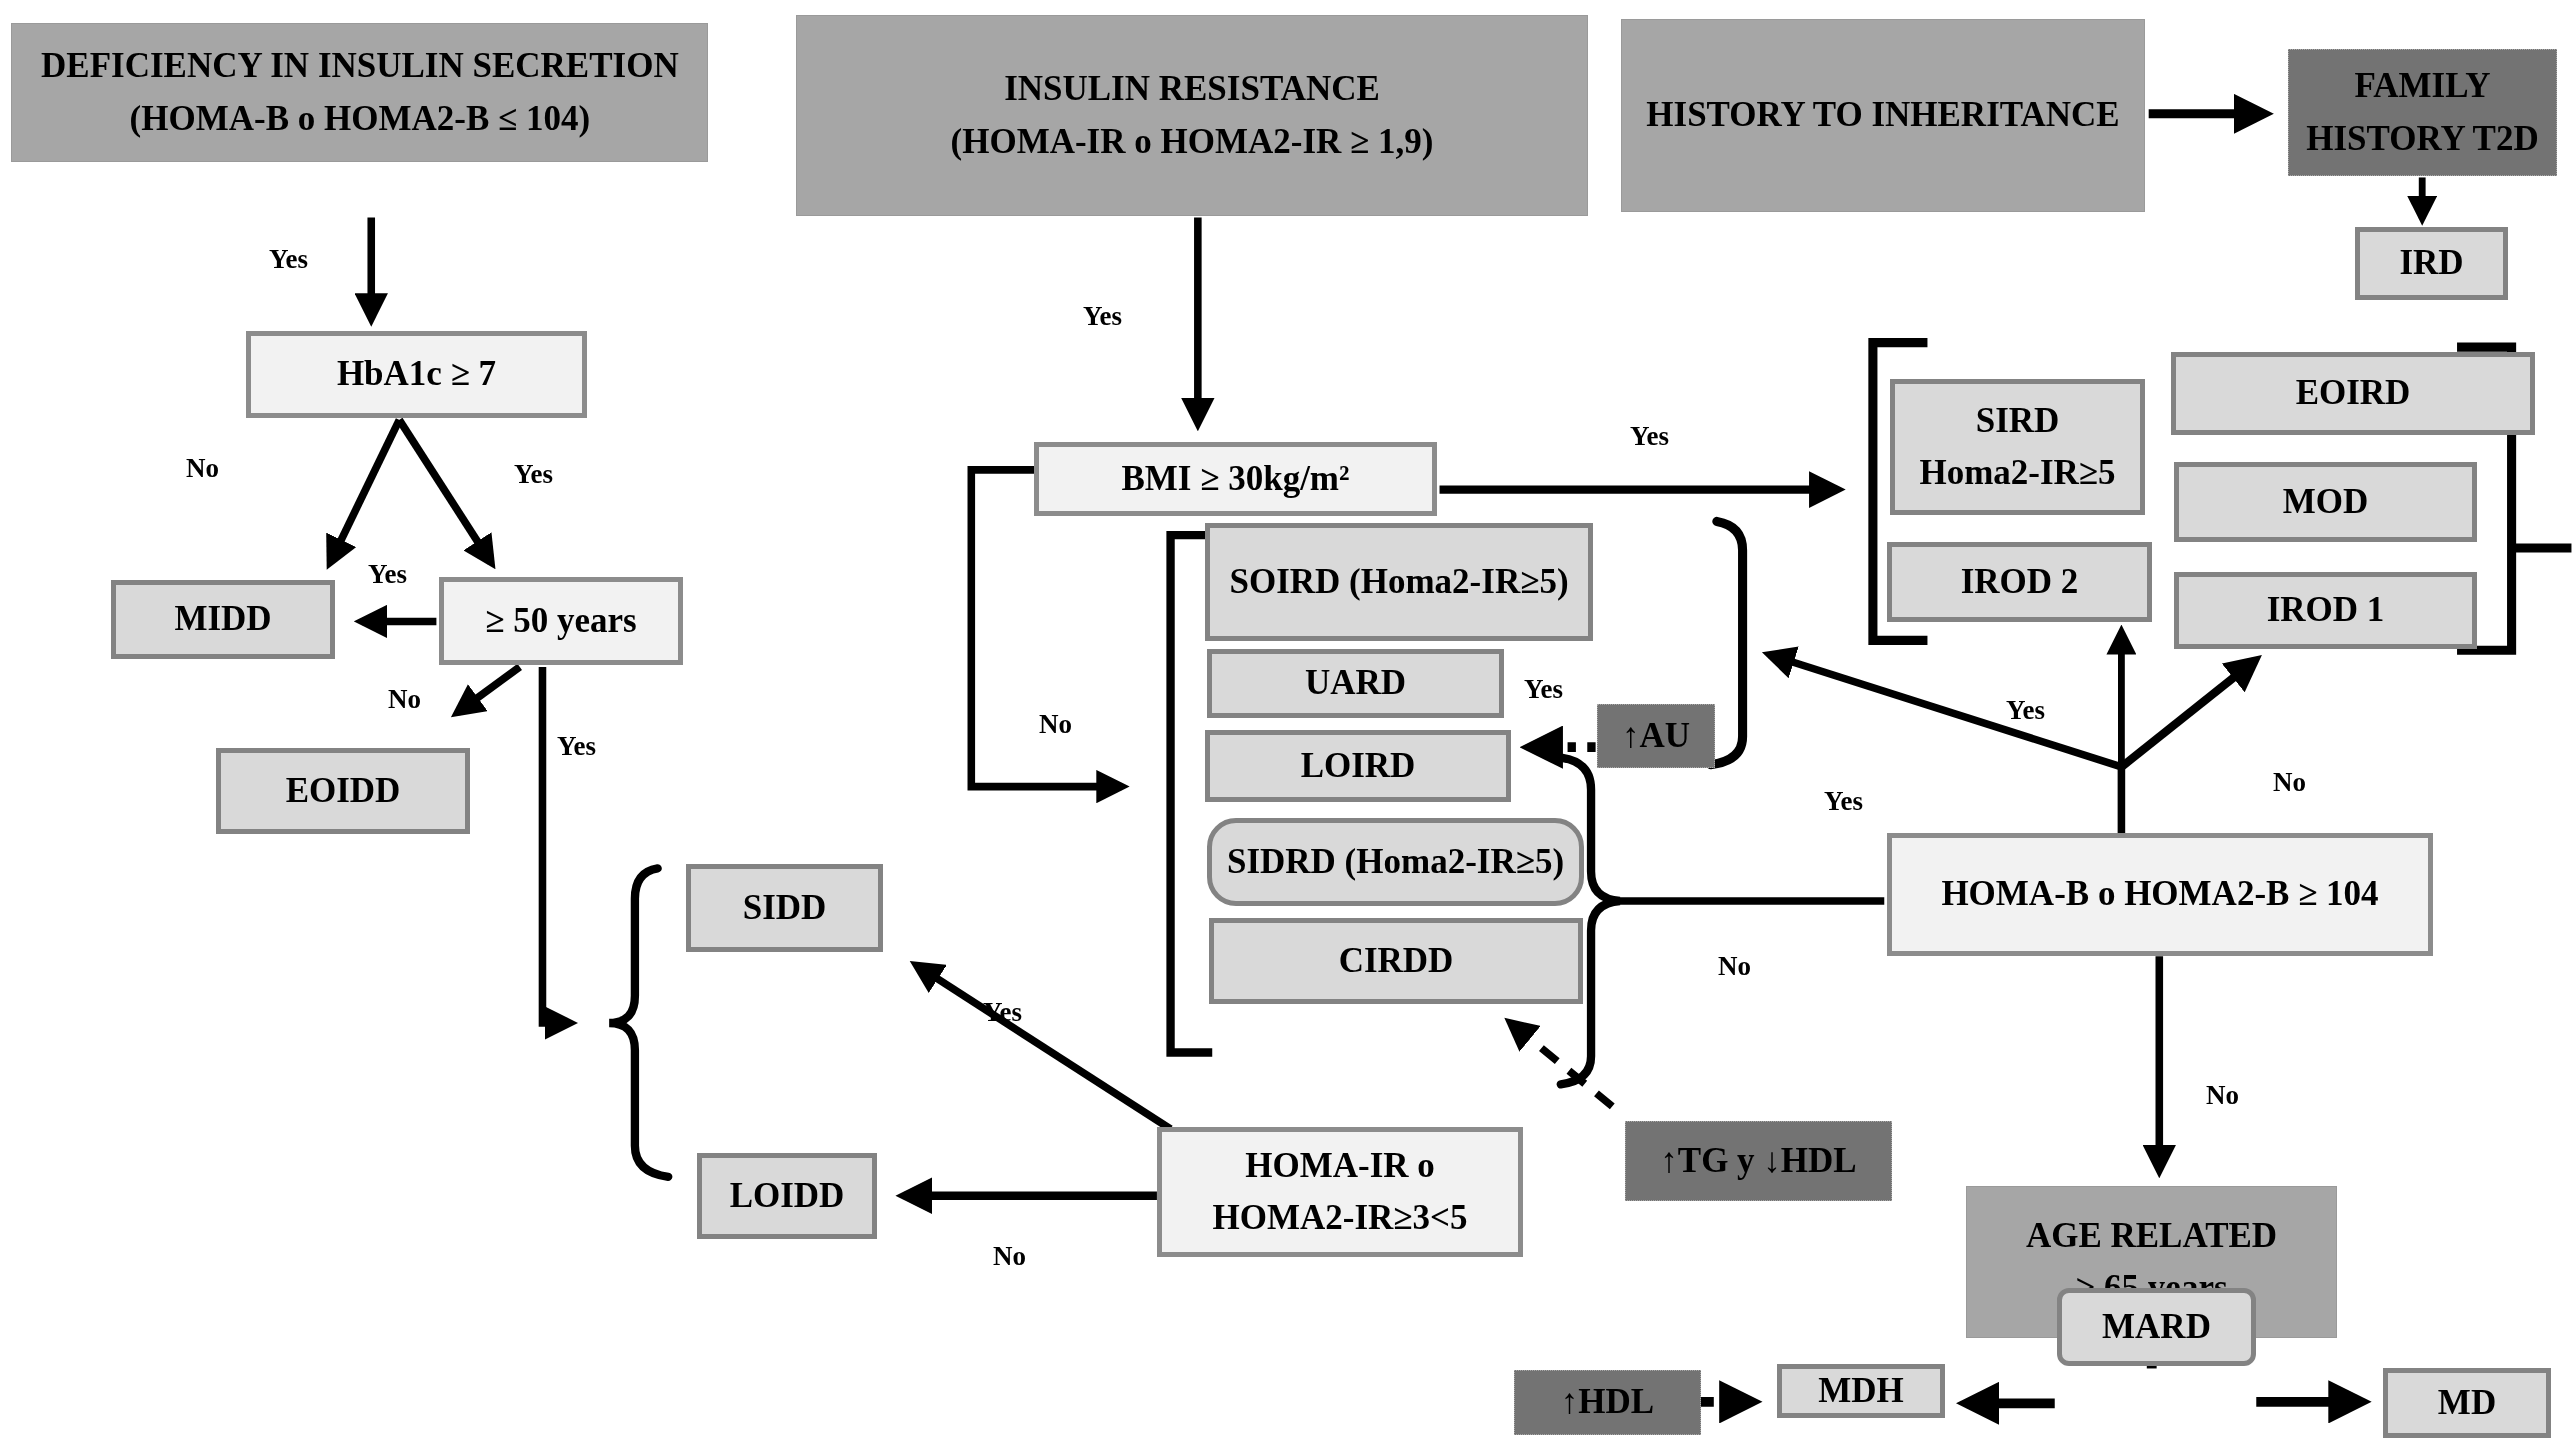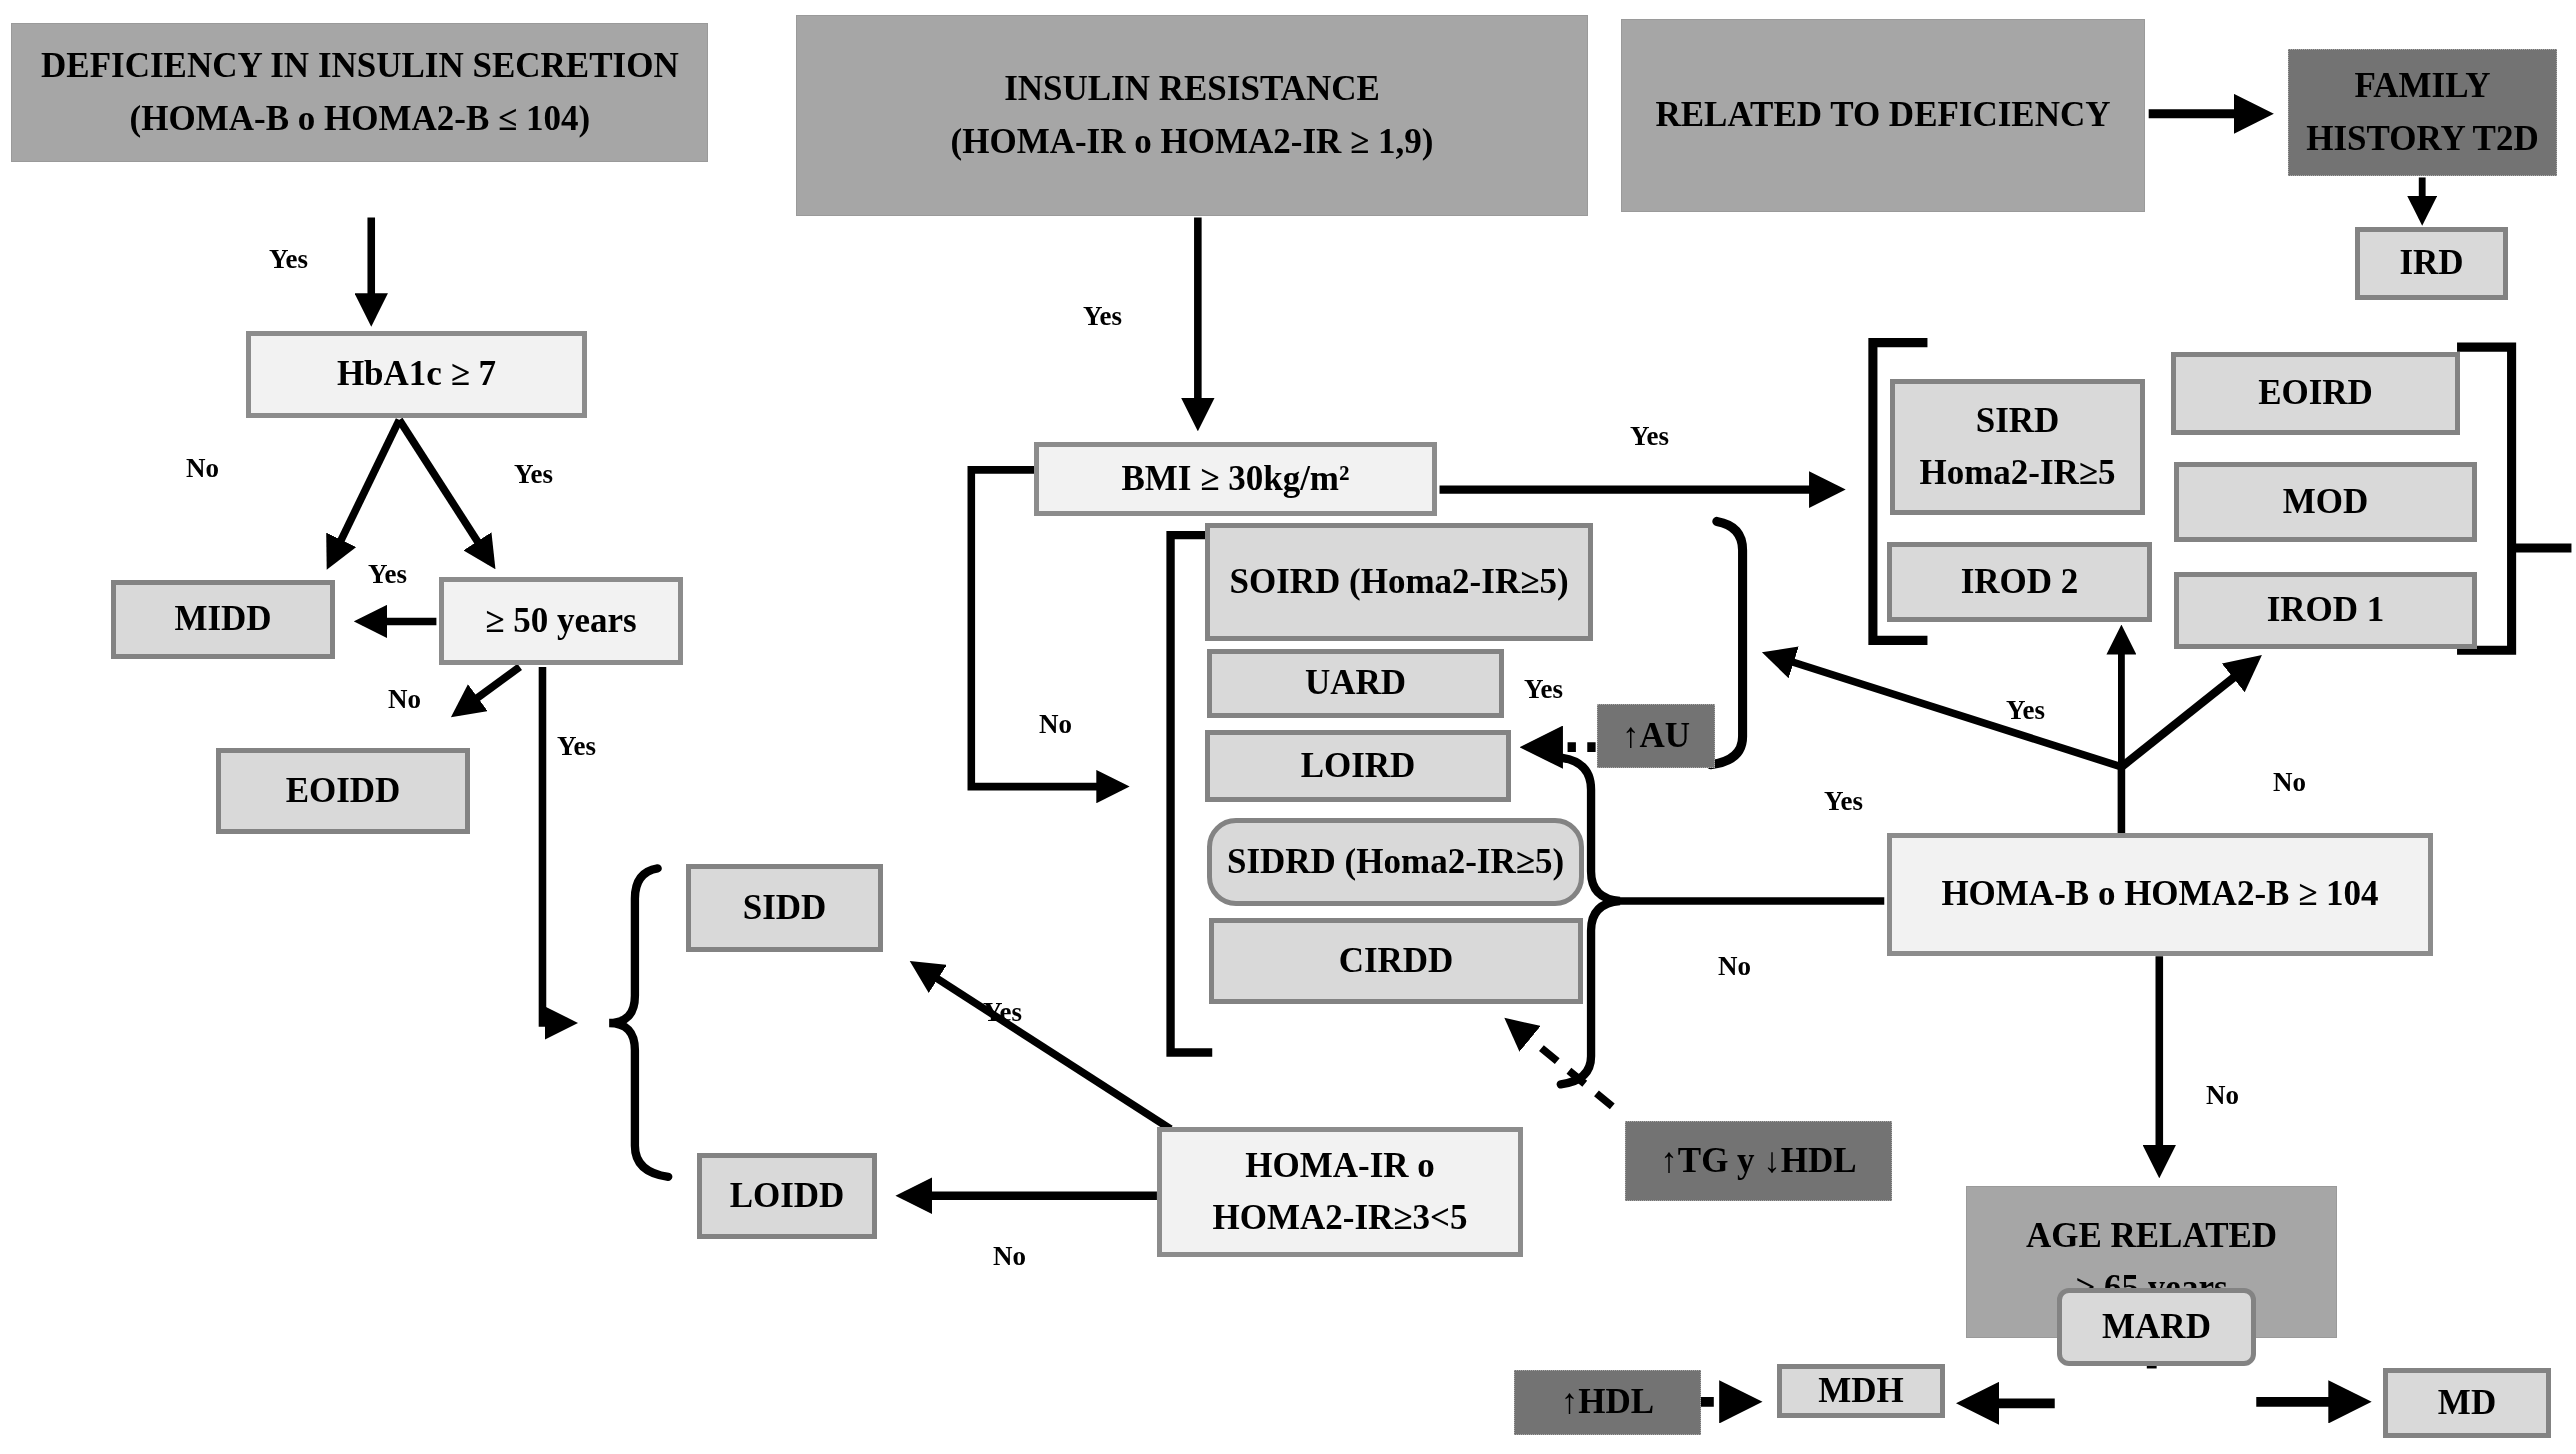--- a/index.html
+++ b/index.html
@@ -80,21 +80,21 @@
     <path class="ln" d="M2266,688 Q2300,694 2300,726 L2300,972 Q2300,1004 2258,1009" stroke-width="12" stroke-linecap="round"></path>
     <path class="ln" d="M2544,452 L2472,452 L2472,845 L2544,845" stroke-width="12"></path>
     <path class="ln" d="M3243,458 L3315,458 L3315,858 L3243,858" stroke-width="12"></path>
     <line class="ln" x1="3315" y1="723" x2="3394" y2="723" stroke-width="12"></line>
   </svg>
 
   <div class="box hdr" style="left:11.4px;top:23px;width:697px;height:139px;">DEFICIENCY IN INSULIN SECRETION
 (HOMA-B o HOMA2-B ≤ 104)</div>
   <div class="box hdr" style="left:796px;top:15px;width:792px;height:201px;">INSULIN RESISTANCE
 (HOMA-IR o HOMA2-IR ≥ 1,9)</div>
-  <div class="box hdr" style="left:1621px;top:19px;width:524px;height:193px;">RELATED TO DEFICIENCY</div>
+  <div class="box hdr" style="left:1621px;top:19px;width:524px;height:193px;">HISTORY TO INHERITANCE</div>
   <div class="box hdr" style="left:1966px;top:1186px;width:371px;height:152px;">AGE RELATED
 &gt; 65 years</div>
 
   <div class="box marker-box" style="left:2288px;top:49px;width:269px;height:127px;">FAMILY
 HISTORY T2D</div>
   <div class="box decision" style="left:227px;top:331px;width:341px;height:87px;margin-left:19px;">HbA1c ≥ 7</div>
   <div class="box decision" style="left:439px;top:577px;width:244px;height:88px;">≥ 50 years</div>
   <div class="box decision" style="left:1034px;top:442px;width:403px;height:74px;">BMI ≥ 30kg/m²</div>
   <div class="box decision" style="left:1157px;top:1127px;width:366px;height:130px;">HOMA-IR o
 HOMA2-IR≥3&lt;5</div>
@@ -110,21 +110,21 @@
   <div class="box outcome" style="left:686px;top:864px;width:197px;height:88px;">SIDD</div>
   <div class="box outcome" style="left:697px;top:1153px;width:180px;height:86px;">LOIDD</div>
   <div class="box outcome" style="left:1205px;top:523px;width:388px;height:118px;">SOIRD (Homa2-IR≥5)</div>
   <div class="box outcome" style="left:1207px;top:649px;width:297px;height:69px;">UARD</div>
   <div class="box outcome" style="left:1205px;top:730px;width:306px;height:72px;">LOIRD</div>
   <div class="box outcome" style="left:1207px;top:818px;width:377px;height:88px;border-radius:29px;">SIDRD (Homa2-IR≥5)</div>
   <div class="box outcome" style="left:1209px;top:918px;width:374px;height:86px;">CIRDD</div>
   <div class="box outcome" style="left:1890px;top:379px;width:255px;height:136px;">SIRD
 Homa2-IR≥5</div>
   <div class="box outcome" style="left:1887px;top:542px;width:265px;height:80px;">IROD 2</div>
-  <div class="box outcome" style="left:2171px;top:352px;width:289px;height:83px;">EOIRD</div>
+  <div class="box outcome" style="left:2171px;top:352px;width:364px;height:83px;">EOIRD</div>
   <div class="box outcome" style="left:2174px;top:462px;width:303px;height:80px;">MOD</div>
   <div class="box outcome" style="left:2174px;top:572px;width:303px;height:77px;">IROD 1</div>
   <div class="box outcome" style="left:1777px;top:1364px;width:168px;height:54px;">MDH</div>
   <div class="box outcome" style="left:2057px;top:1288px;width:199px;height:78px;border-radius:12px;">MARD</div>
   <div class="box outcome" style="left:2383px;top:1368px;width:168px;height:70px;">MD</div>
 
   <div class="lab" style="left:269px;top:246px;">Yes</div>
   <div class="lab" style="left:186px;top:455px;">No</div>
   <div class="lab" style="left:514px;top:461px;">Yes</div>
   <div class="lab" style="left:368px;top:561px;">Yes</div>

